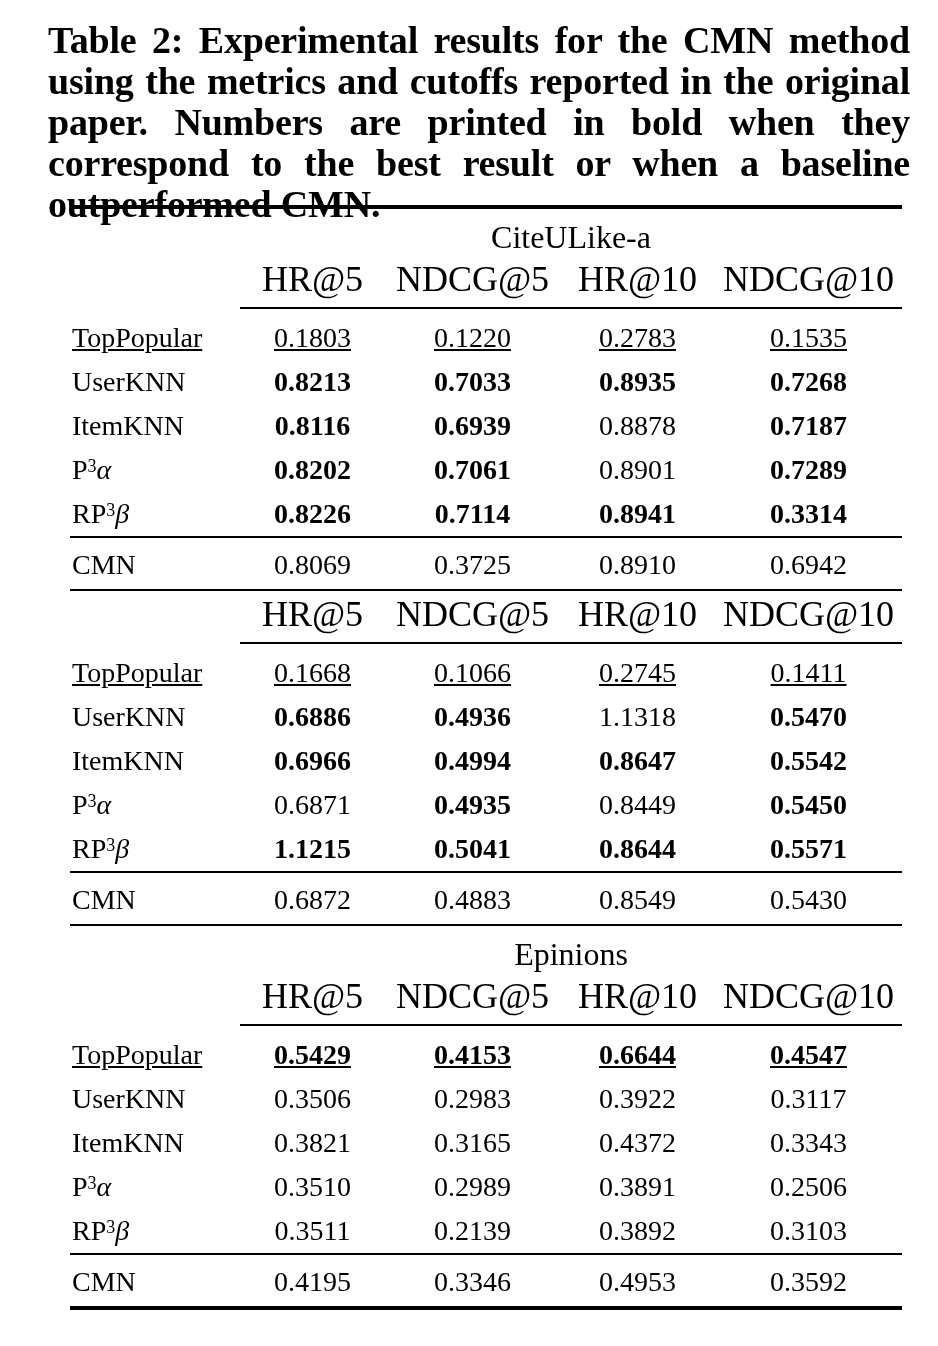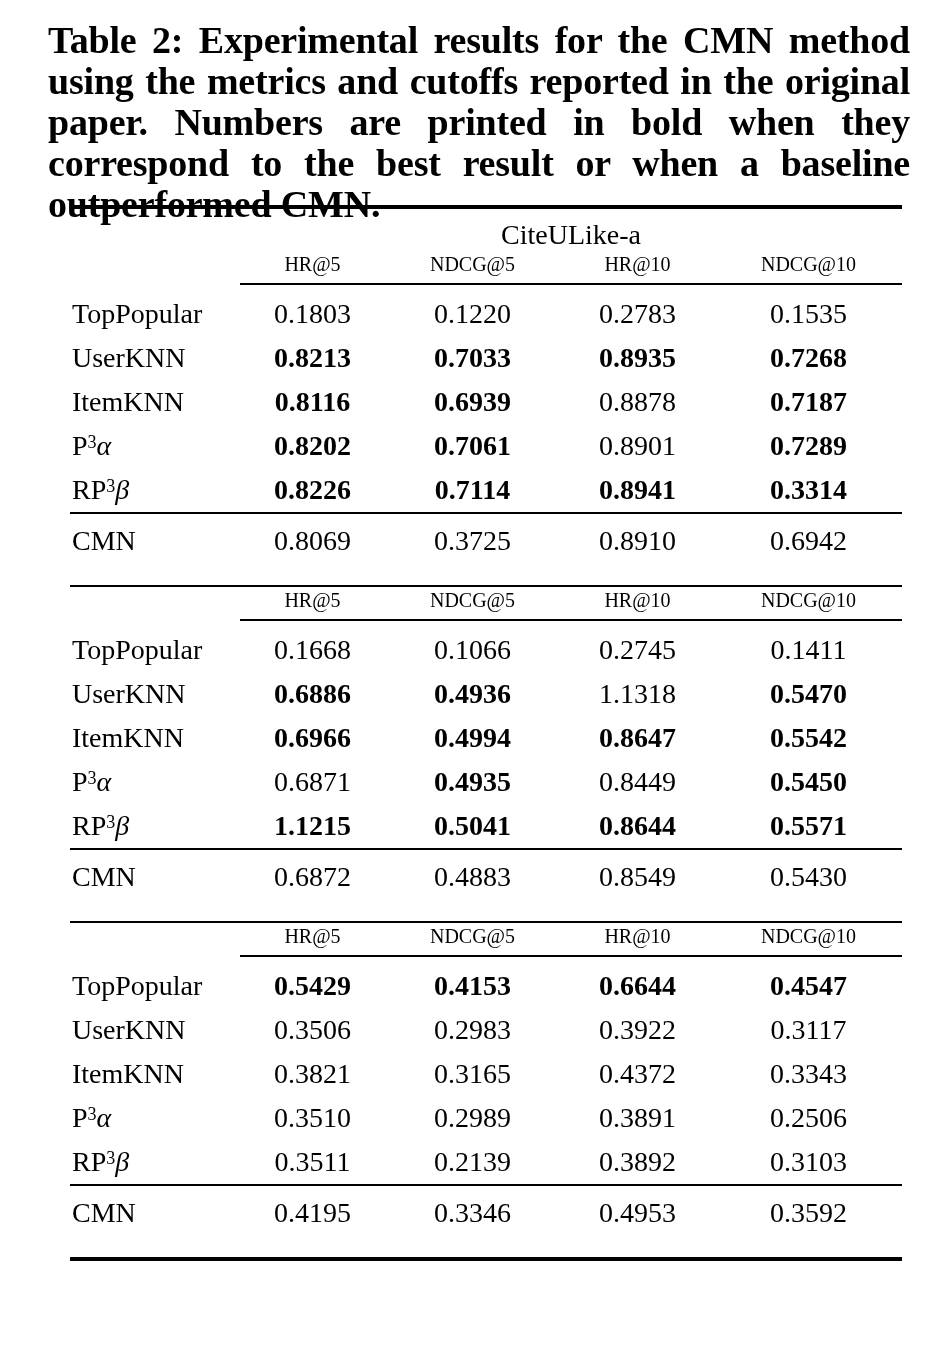--- a/index.html
+++ b/index.html
@@ -32,38 +32,38 @@
     border-collapse:collapse;
     table-layout:fixed;
     font-size:28px;
     border-bottom:2.5px solid #000;
   }
   table.section:last-child{border-bottom:none;}
   th,td{font-weight:400;}
   .title-row th{
     text-align:center;
     padding:10px 0 0 0;
-    font-size:28px;
+    font-size:32px;
   }
   .header-row th{
     text-align:center;
     padding:2px 0 7px 0;
-    font-size:20px;
+    font-size:36px;
   }
   .header-row th.cmid{border-bottom:2px solid #000;}
   tbody td{
     text-align:center;
     padding:6px 0 6px 0;
   }
-  tbody tr:first-child td{padding-top:13px;}
+  tbody tr:first-child td{padding-top:13px;text-decoration:underline;}
   td.method{text-align:left;padding-left:2px;}
   tr.cmn-row td{
     border-top:2.5px solid #000;
     padding-top:11px;
-    padding-bottom:28px;
+    padding-bottom:8px;
   }
   .bold{font-weight:700;}
   td.method sup{
     font-size:18px;
     line-height:0;
     vertical-align:7px;
   }
   td.method i{font-style:italic;}
 </style>
 </head>
@@ -207,20 +207,24 @@
 
     <table class="section">
       <colgroup>
         <col style="width:170px">
           <col style="width:145px">
           <col style="width:175px">
           <col style="width:155px">
           <col style="width:187px">
       </colgroup>
       <thead>
+        <tr class="title-row">
+          <th></th>
+          <th colspan="4">Epinions</th>
+        </tr>
         <tr class="header-row">
           <th></th>
           <th class="cmid">HR@5</th>
           <th class="cmid">NDCG@5</th>
           <th class="cmid">HR@10</th>
           <th class="cmid">NDCG@10</th>
         </tr>
       </thead>
       <tbody>
           <tr class="base-row">

